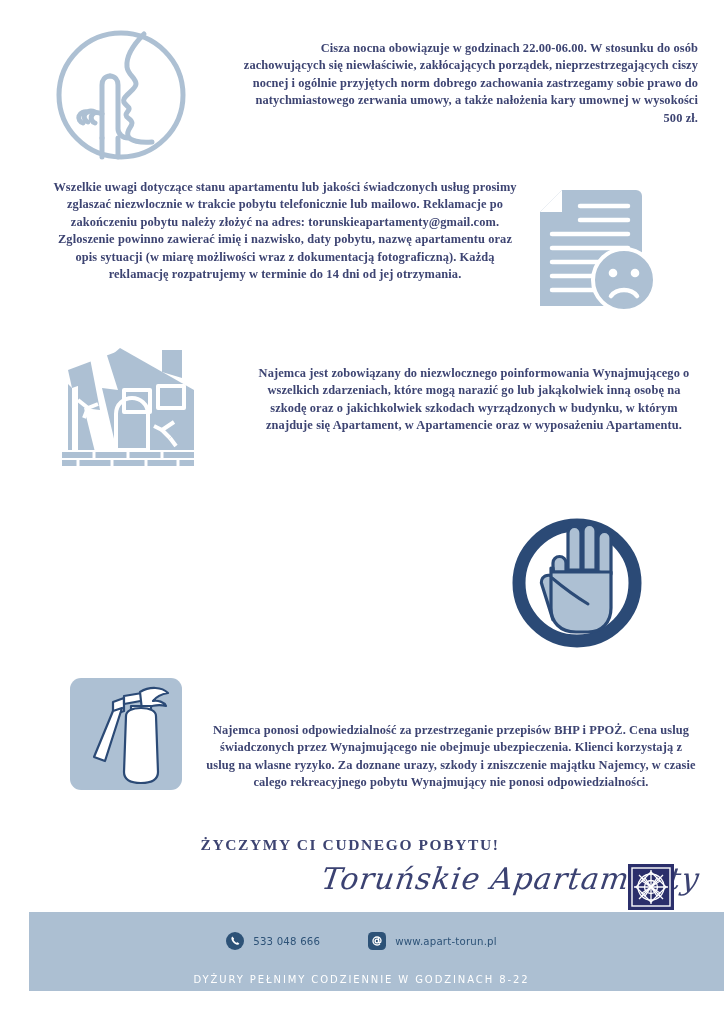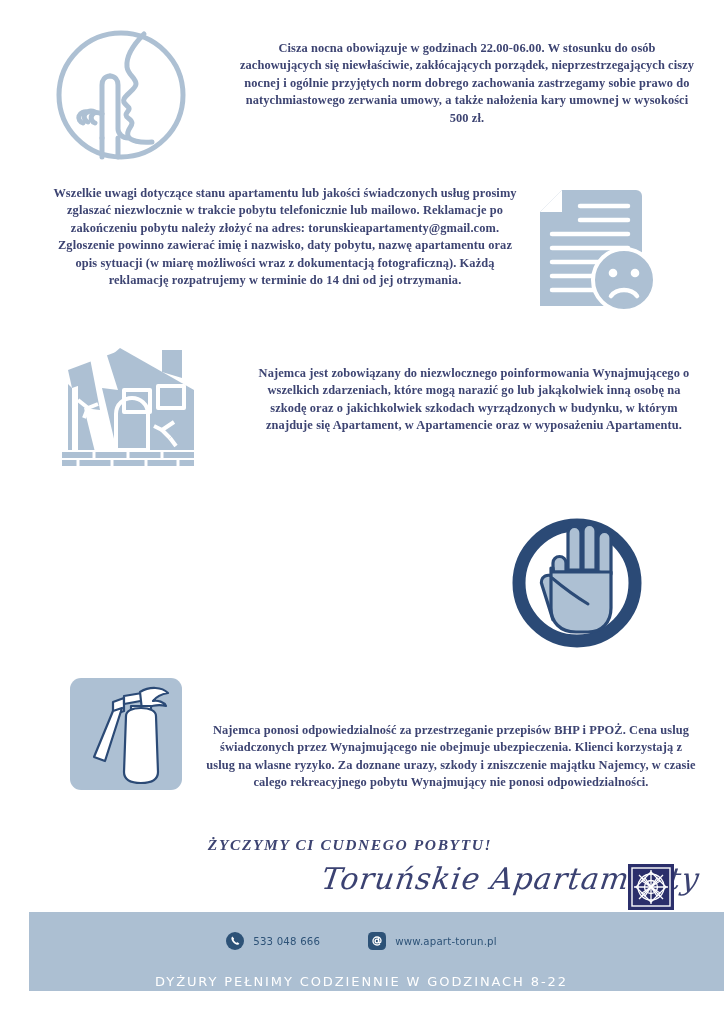--- a/index.html
+++ b/index.html
@@ -19,25 +19,25 @@
     text-align:center;
     font-family:"Liberation Serif", serif;
     color:#3d4472;
     font-weight:700;
     font-size:12.4px;
     line-height:17.4px;
     letter-spacing:.1px;
   }
 
   
-  #sec1-text{left:236px;top:40px;width:462px;}
+  #sec1-text{left:236px;top:40px;width:462px;text-align:right;}
   #icon-quiet{position:absolute;left:54px;top:26px;width:134px;height:138px;}
 
   
-  #sec2-text{left:46px;top:185px;width:478px;}
+  #sec2-text{left:46px;top:179px;width:478px;}
   #icon-complaint{position:absolute;left:532px;top:188px;width:124px;height:124px;}
 
   
   #sec3-text{left:248px;top:365px;width:452px;}
   #icon-house{position:absolute;left:58px;top:342px;width:140px;height:126px;}
 
   
   #sec4-text{left:46px;top:543px;width:452px;}
   #icon-hand{position:absolute;left:506px;top:512px;width:142px;height:142px;}
 
@@ -47,21 +47,20 @@
 
   
   #closing{
     position:absolute;left:0;top:836px;width:700px;
     text-align:center;
     font-family:"Liberation Serif", serif;
     color:#3d4472;
     font-size:15.5px;
     font-weight:700;
     letter-spacing:1.6px;
-    font-style:italic;
   }
   #signature{
     position:absolute;left:322px;top:861px;width:310px;
     text-align:center;
     font-family:"DejaVu Serif", serif;
     font-style:italic;
     font-weight:400;
     font-size:30px;
     color:#3b4272;
     letter-spacing:1px;
@@ -89,21 +88,21 @@
     font-family:"DejaVu Sans", sans-serif;
     font-size:10.2px;
     color:#2d5277;
     letter-spacing:.2px;
     white-space:nowrap;
   }
   #footer-hours{
     position:absolute;left:0;top:62px;width:665px;
     text-align:center;
     font-family:"DejaVu Sans", sans-serif;
-    font-size:13px;
+    font-size:10px;
     letter-spacing:1.9px;
     color:#ffffff;
     white-space:nowrap;
   }
 </style>
 </head>
 <body>
 
 <div class="page">
 

